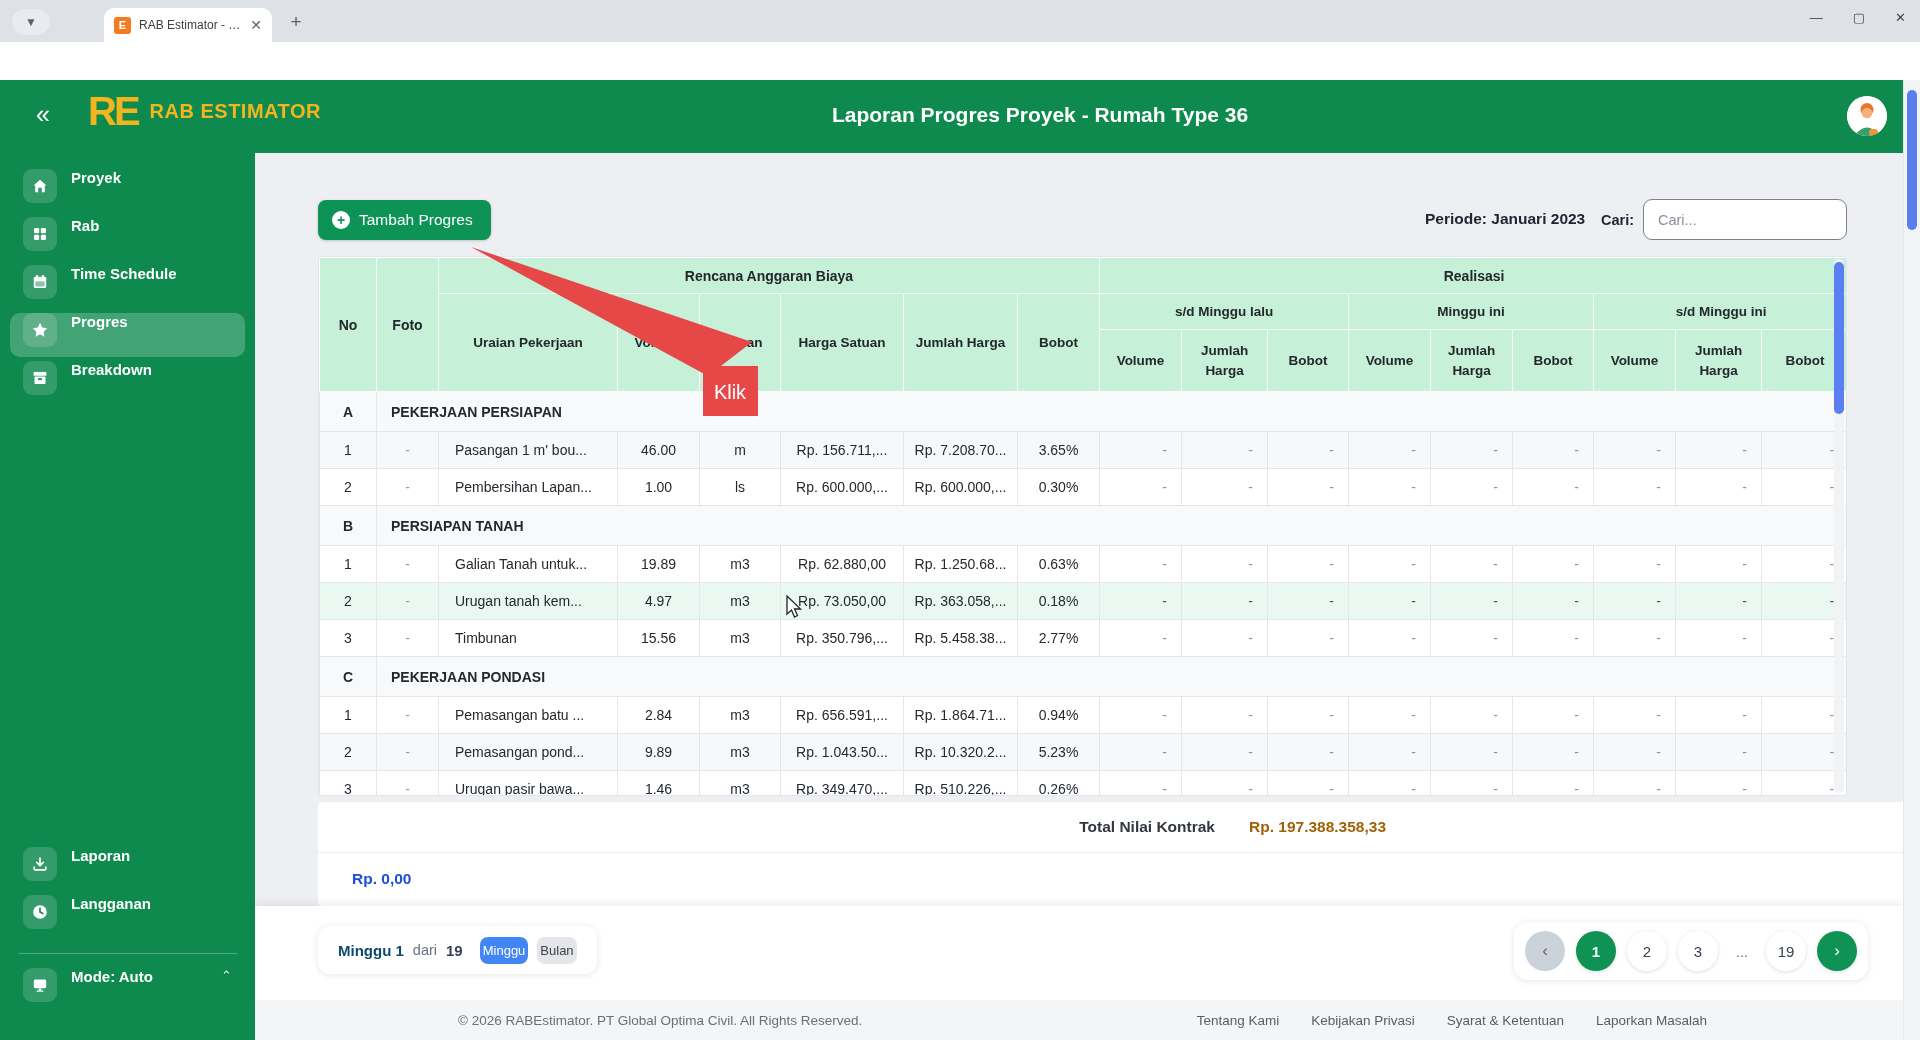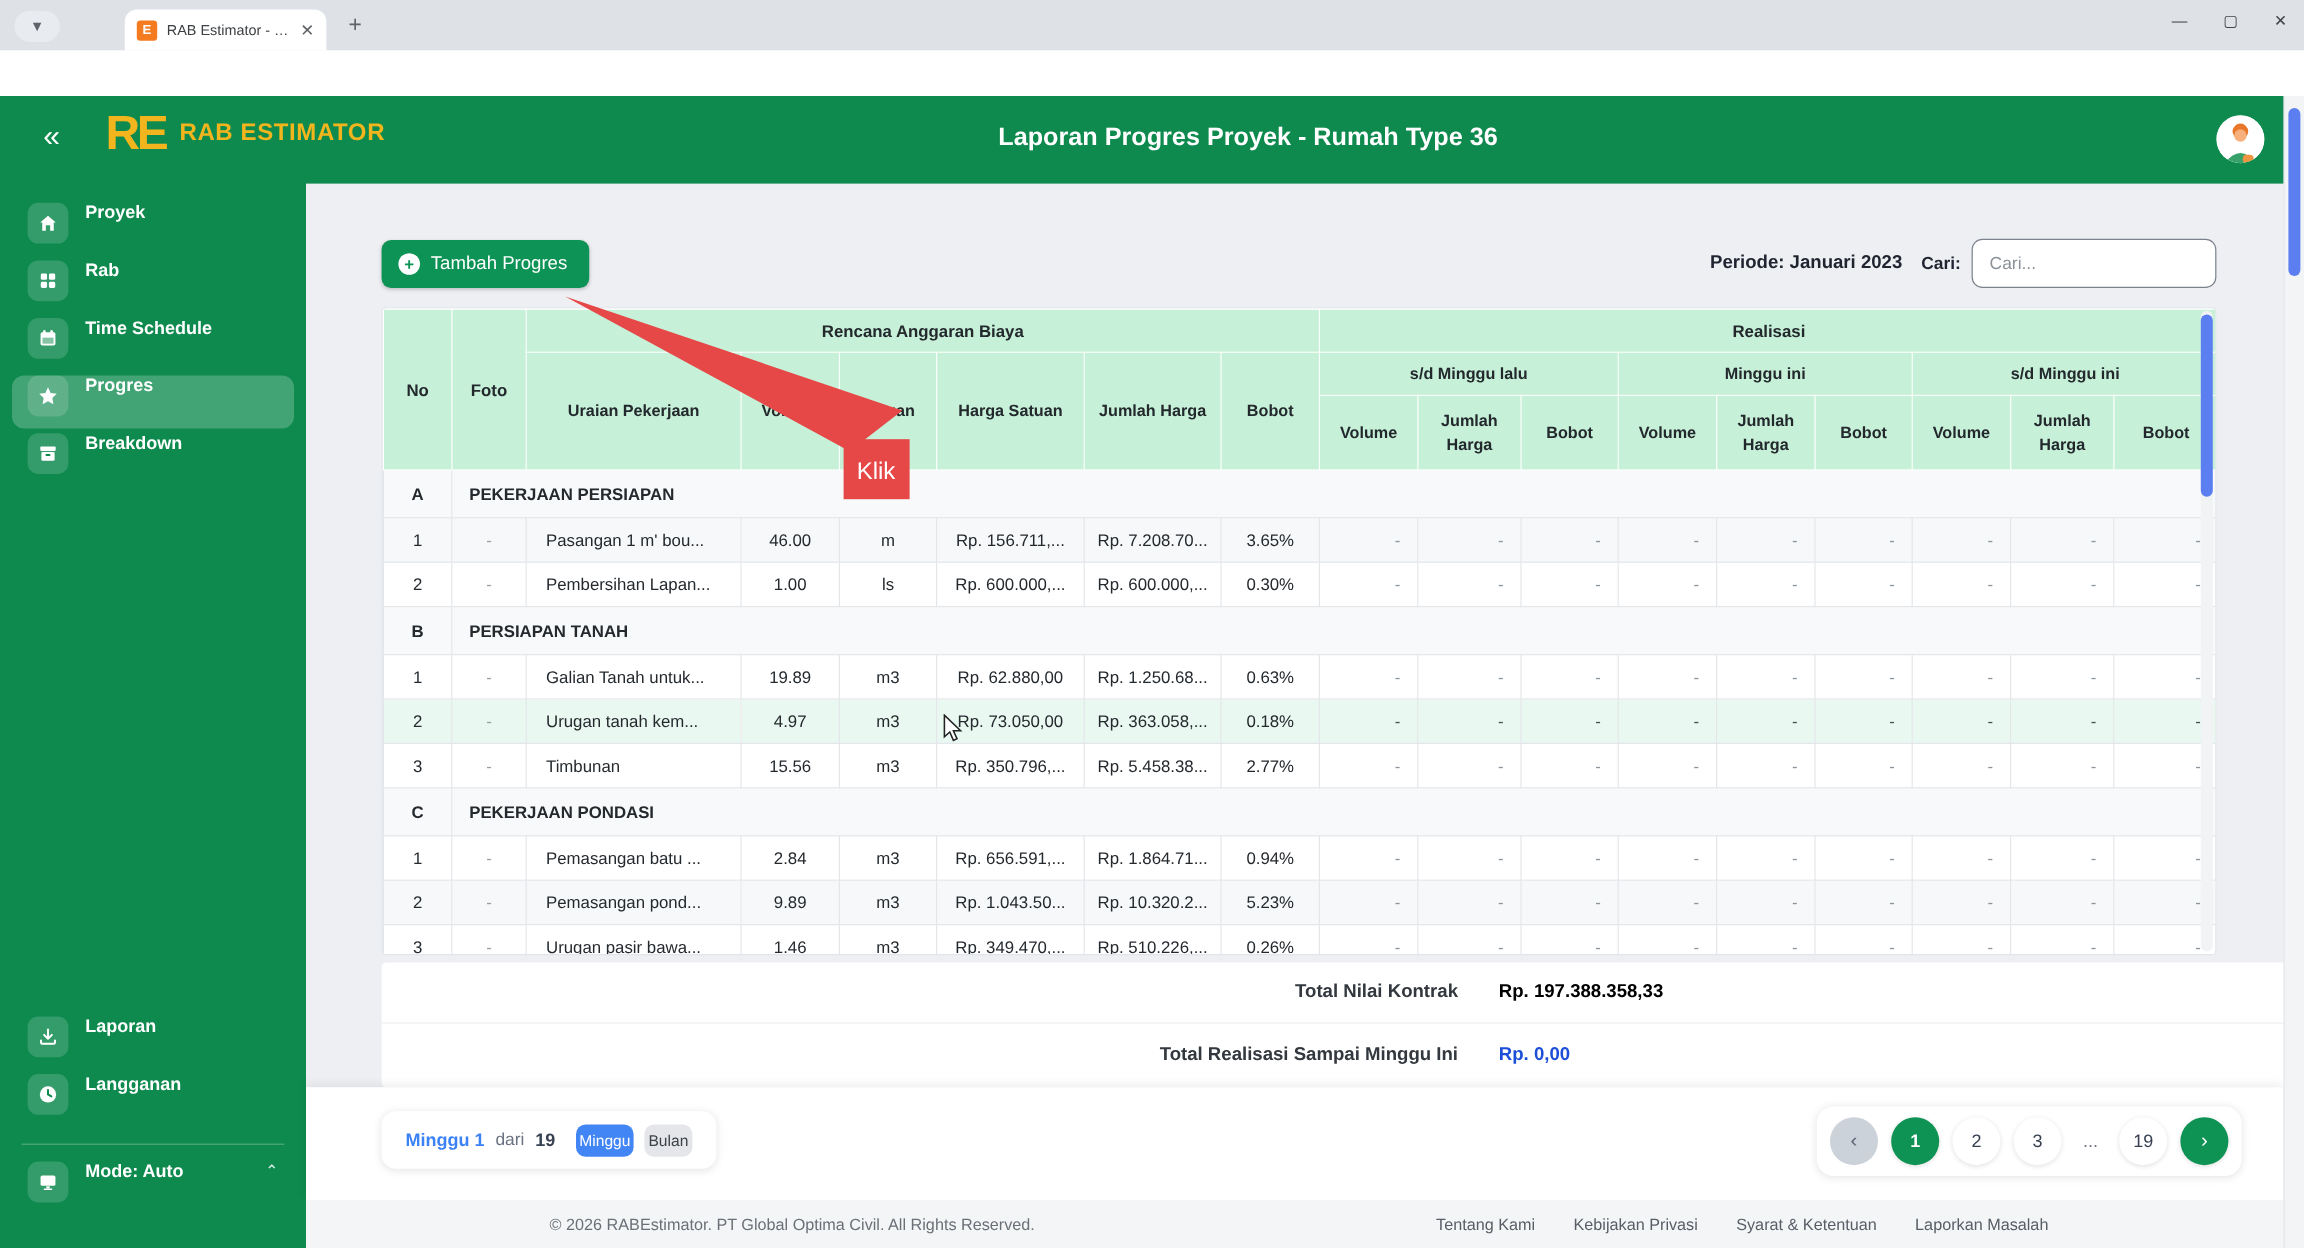--- a/index.html
+++ b/index.html
@@ -70,27 +70,27 @@
   .progress tr.hoverrow td { background:#e9f8f0; }
   .progress tr.hoverrow td.dash { color:#47524c; }
   .tbl-scroll-track { position:absolute; right:2px; top:2px; bottom:2px; width:10px; background:#f1f3f4; border-radius:5px; }
   .tbl-scroll-thumb { position:absolute; right:2px; top:5px; width:10px; height:152px; background:#5b7ff0; border-radius:5px; }
 
   
   .totals-card { position:absolute; left:318px; top:802px; width:1802px; height:104px; background:#fff; border-radius:4px; }
   .total-row { height:50px; display:flex; align-items:center; }
   .total-row + .total-row { border-top:1px solid #eceef0; height:53px; }
   .total-label { width:897px; text-align:right; font-size:15.5px; font-weight:bold; color:#32383e; }
-  .total-value { margin-left:34px; font-size:15.5px; font-weight:bold; color:#000000; }
+  .total-value { margin-left:34px; font-size:15.5px; font-weight:bold; color:#a16207; }
   .total-value.green { color:#1d4ed8; }
 
   
   .bottombar { position:absolute; left:255px; right:17px; top:906px; height:94px; background:#fff; box-shadow:0 -3px 8px rgba(0,0,0,.07); z-index:15; }
   .week-card { position:absolute; left:63px; top:20px; height:48px; background:#fff; border-radius:12px; box-shadow:0 1px 7px rgba(0,0,0,.1); display:flex; align-items:center; padding:0 20px; gap:9px; }
-  .week-strong { font-size:15px; font-weight:bold; color:#3b82f6; }
+  .week-strong { font-size:15px; font-weight:bold; color:#0c4a6e; }
   .week-dim { font-size:14.5px; color:#6b7280; }
   .week-num { font-size:15px; font-weight:bold; color:#374151; }
   .pill { border:none; font-family:inherit; font-size:13px; border-radius:8px; padding:6px 3px; }
   .pill.blue { background:#4285f4; color:#fff; margin-left:8px; }
   .pill.gray { background:#e4e6e9; color:#3c4349; }
   .pager-card { position:absolute; right:35px; top:16px; height:58px; background:#fff; border-radius:14px; box-shadow:0 1px 7px rgba(0,0,0,.1); display:flex; align-items:center; padding:0 11px; gap:11px; }
   .pg { width:40px; height:40px; border-radius:50%; border:none; font-family:inherit; font-size:15px; display:flex; align-items:center; justify-content:center; background:#fff; color:#374151; box-shadow:0 1px 4px rgba(0,0,0,.13); }
   .pg.arrow-prev { background:#ccd2da; color:#5a6472; box-shadow:none; font-size:17px; }
   .pg.arrow-next { background:#0e9355; color:#fff; font-size:17px; }
   .pg.active { background:#0e9355; color:#fff; font-weight:bold; }
@@ -504,21 +504,20 @@
     <div class="tbl-scroll-track"></div>
     <div class="tbl-scroll-thumb"></div>
   </div>
 
   <div class="totals-card">
     <div class="total-row">
       <div class="total-label">Total Nilai Kontrak</div>
       <div class="total-value">Rp. 197.388.358,33</div>
     </div>
     <div class="total-row">
-      <div class="total-label">Total Realisasi Sampai Minggu Ini</div>
       <div class="total-value green">Rp. 0,00</div>
     </div>
   </div>
 
   <div class="bottombar">
     <div class="week-card">
       <span class="week-strong">Minggu 1</span>
       <span class="week-dim">dari</span>
       <span class="week-num">19</span>
       <button class="pill blue">Minggu</button>

